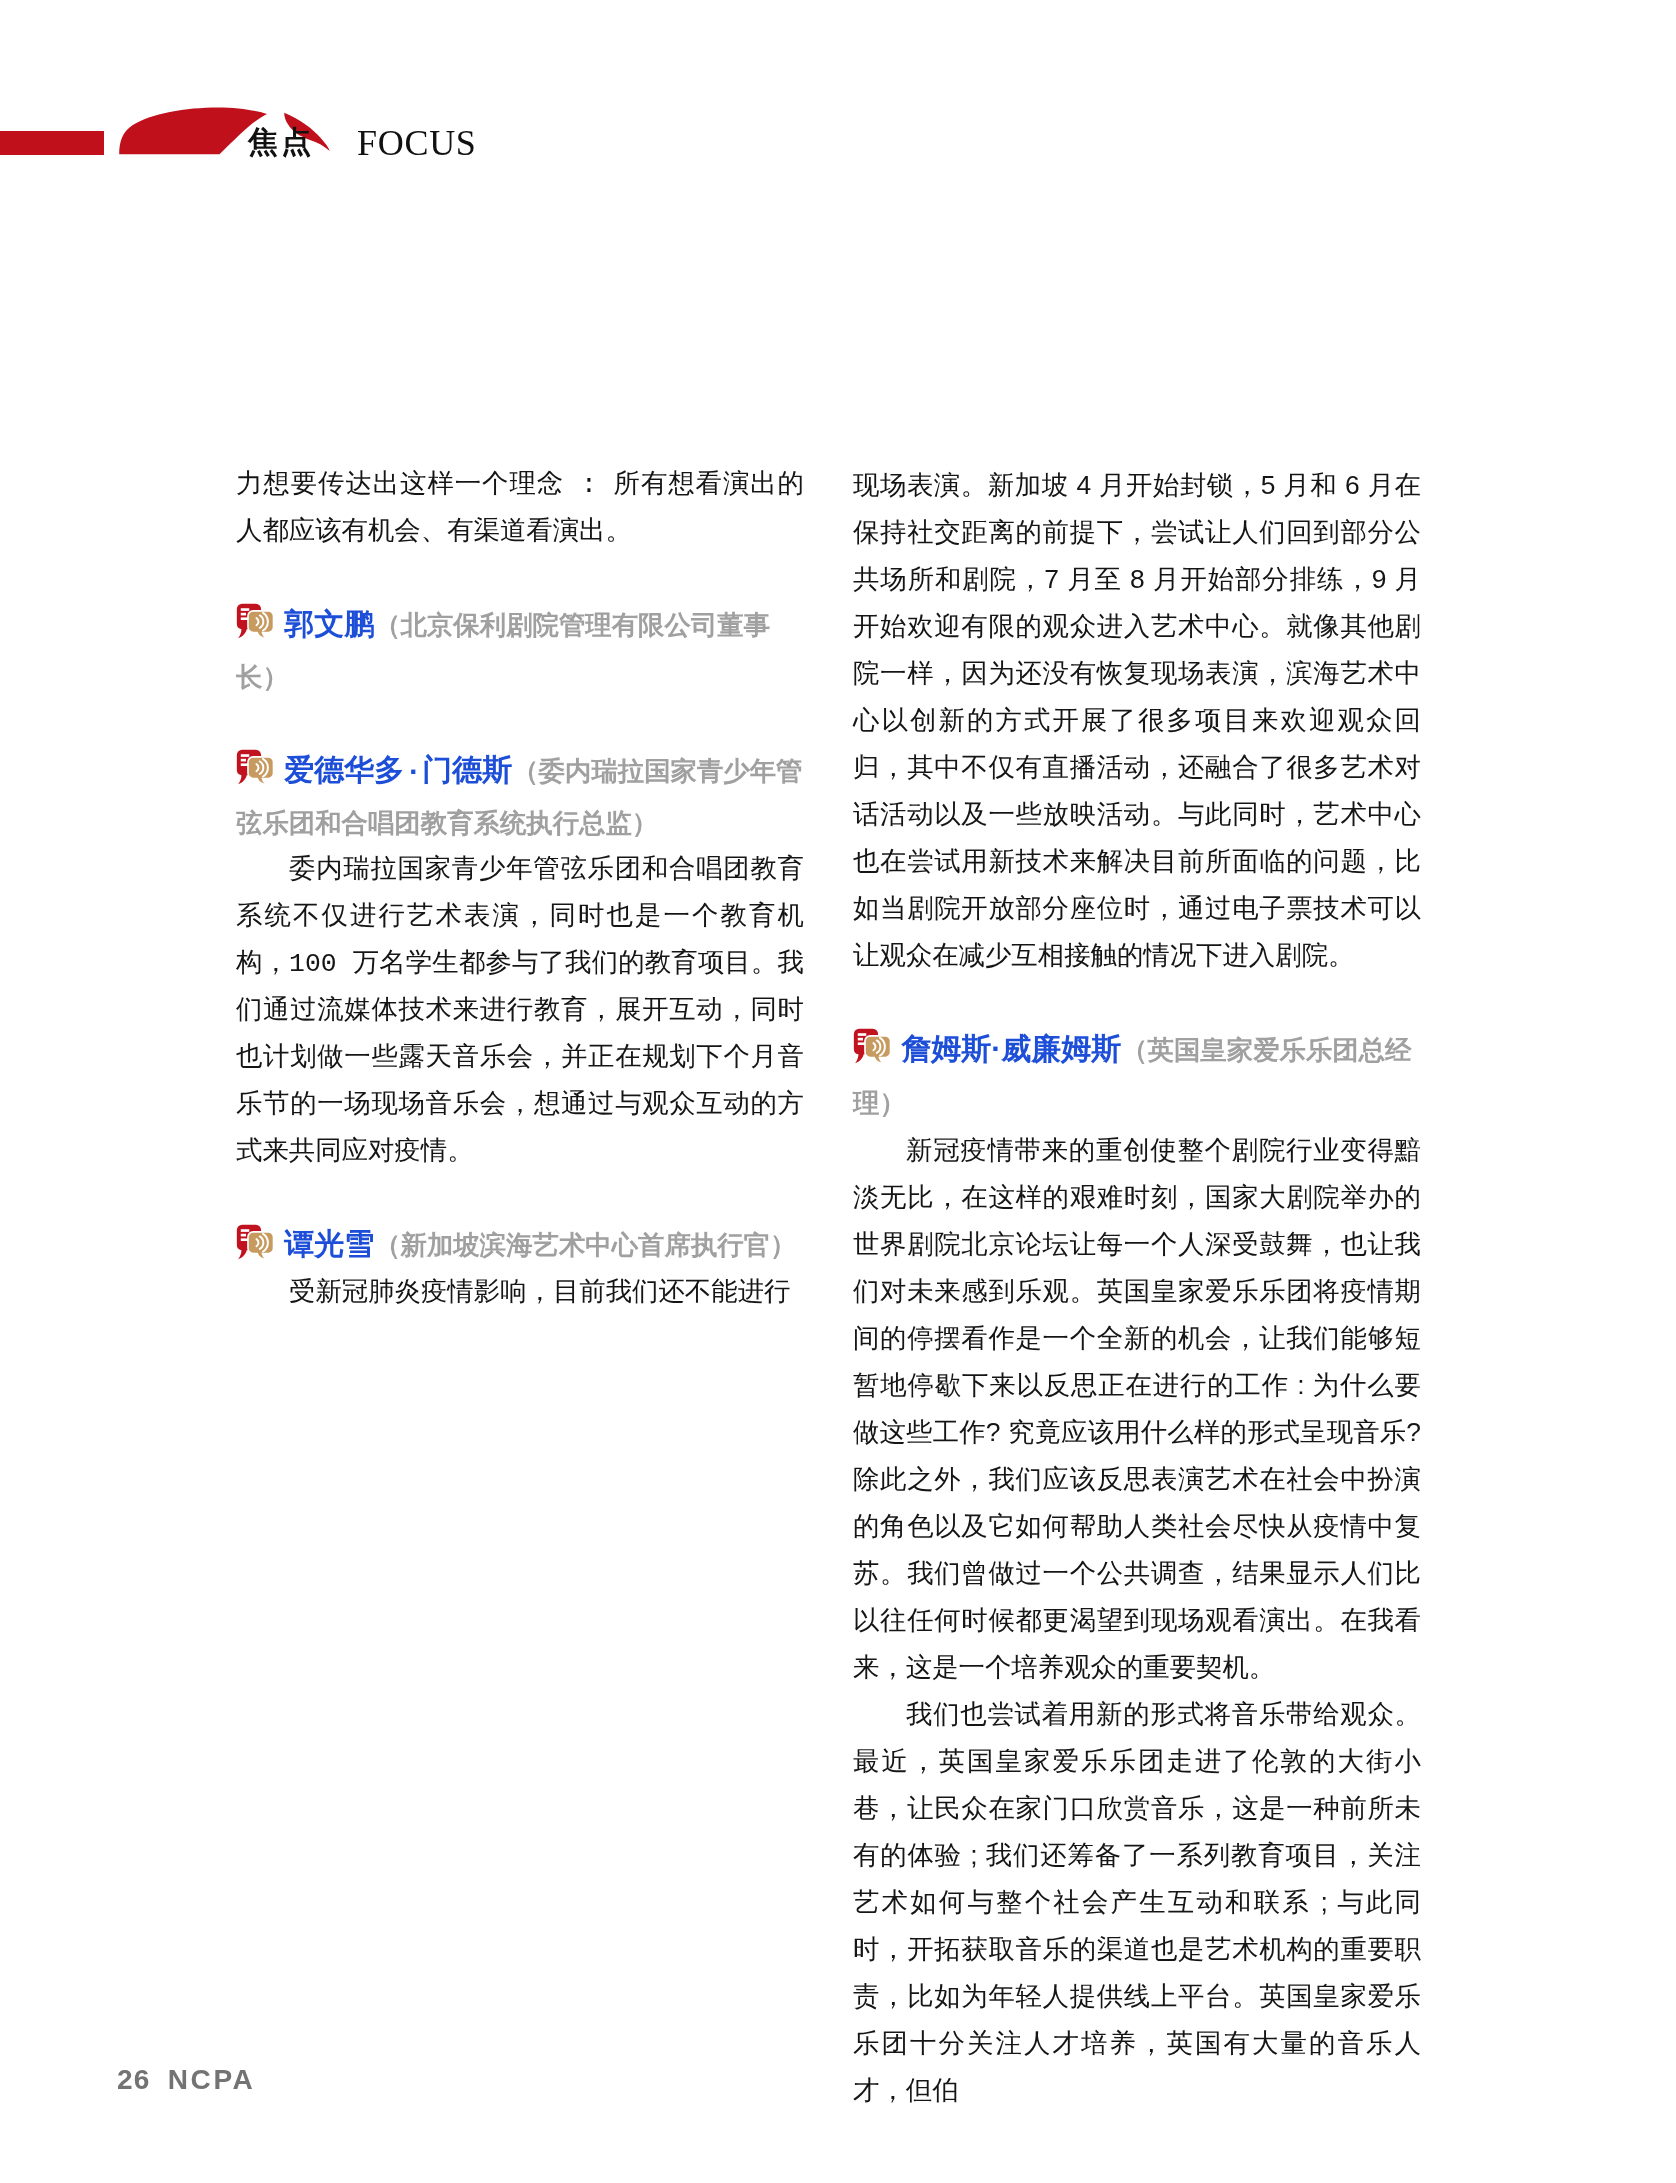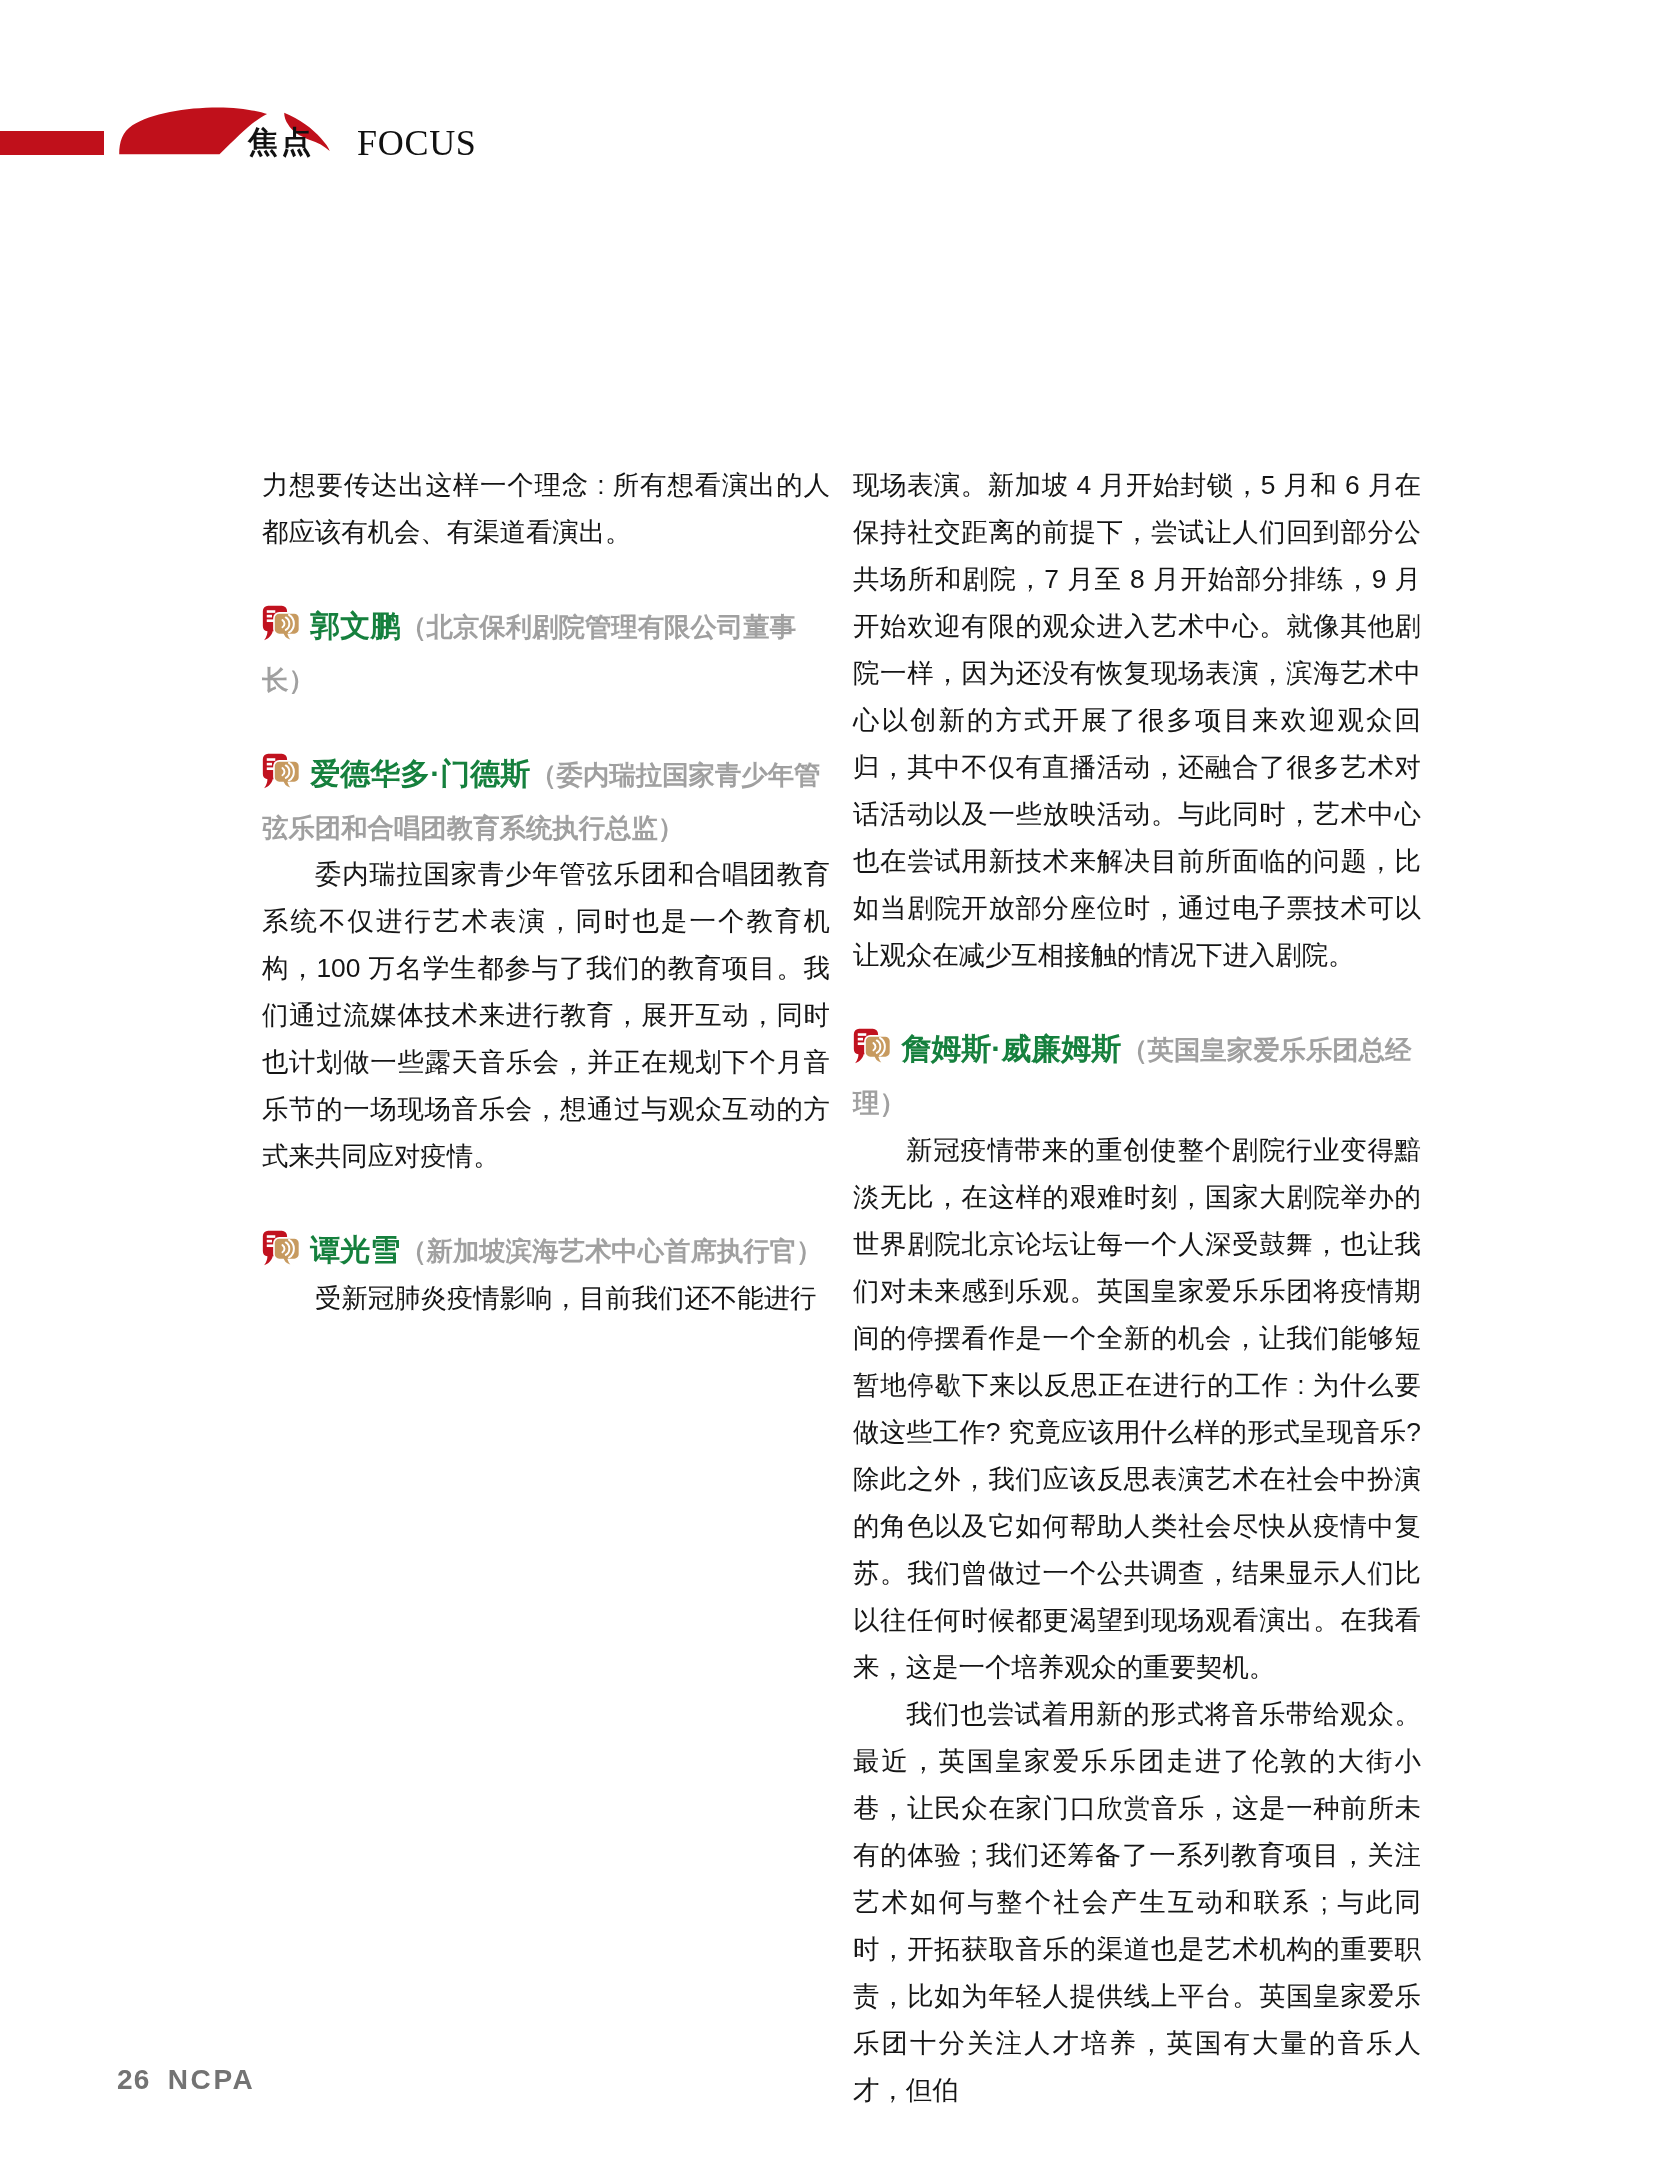--- a/index.html
+++ b/index.html
@@ -22,41 +22,41 @@
     position:absolute;left:248px;top:127px;
     font-size:30px;font-weight:700;color:#111;letter-spacing:3.3px;line-height:1;
   }
   .section-title-en{
     position:absolute;left:357px;top:125px;
     font-family:"Liberation Serif","DejaVu Serif",serif;
     font-size:36px;color:#111;line-height:1;letter-spacing:0.7px;
   }
   
   .column{position:absolute;top:462px;width:568px;}
-  .column.left{left:262px;}
+  .column.left{left:236px;font-family:Liberation Mono, monospace;}
   .column.right{left:853px;}
   p.body{
     margin:0;
     font-size:26.4px;line-height:47px;
     text-align:justify;
     color:#151515;
     font-weight:400;
   }
   p.body.ind{text-indent:53px;}
   .speaker-h{
     margin:46px 0 -5.3px 0;
     line-height:48px;
     font-weight:700;
     text-align:left;
   }
   .sp-icon{
     display:inline-block;width:39px;height:36px;
     vertical-align:-5.3px;margin-right:9.2px;
   }
-  .sp-name{color:#15803d;font-size:30px;}
+  .sp-name{color:#1d4ed8;font-size:30px;}
   .sp-aff{color:#a0a0a0;font-size:26.4px;}
   
   .footer{
     position:absolute;left:117px;top:2064px;
     font-size:28px;font-weight:600;color:#737373;letter-spacing:1.3px;
   }
   .footer .brand{margin-left:17px;letter-spacing:2.6px;}
 </style>
 </head>
 <body>

